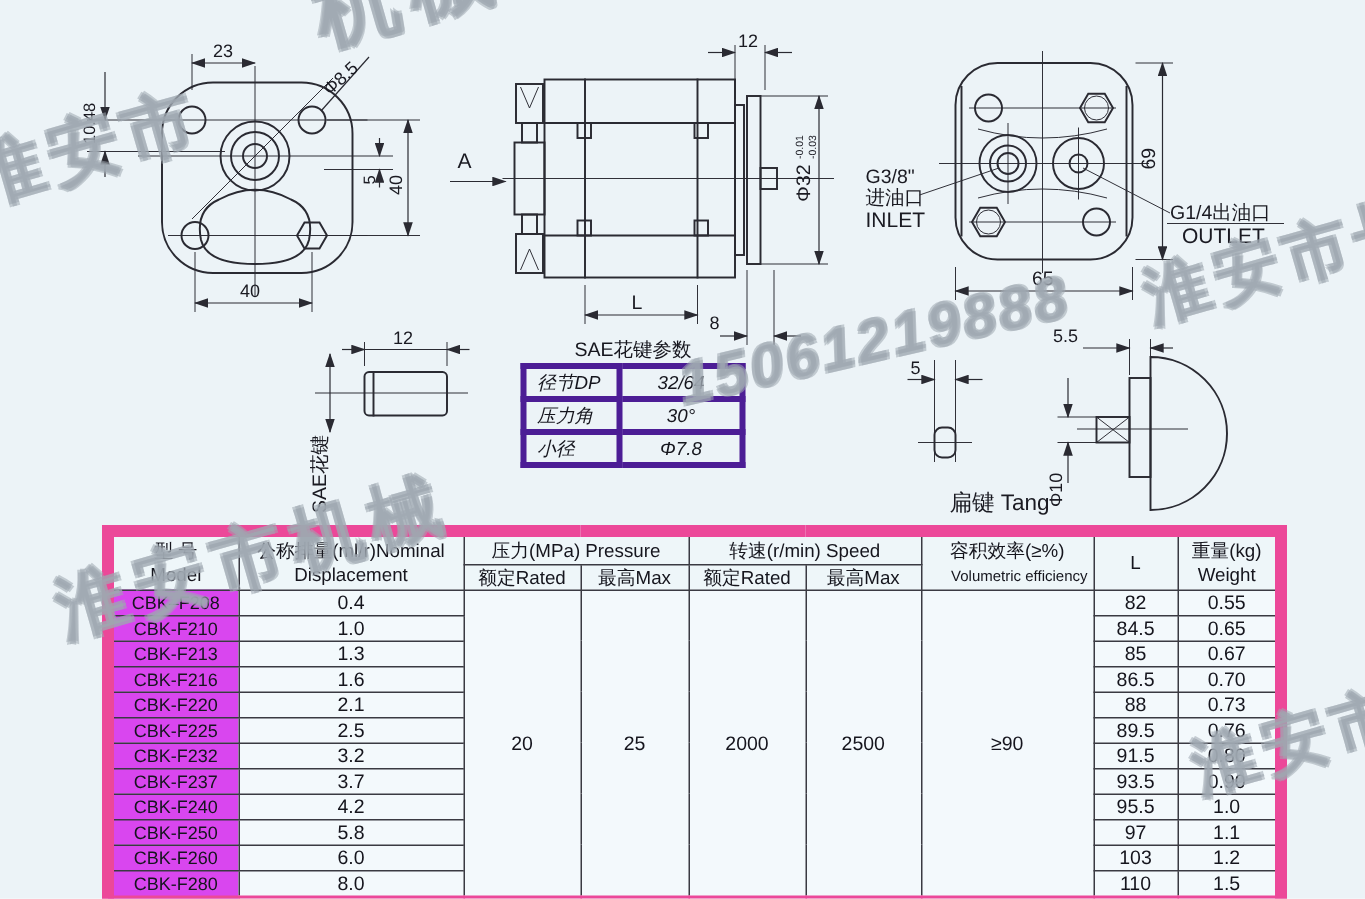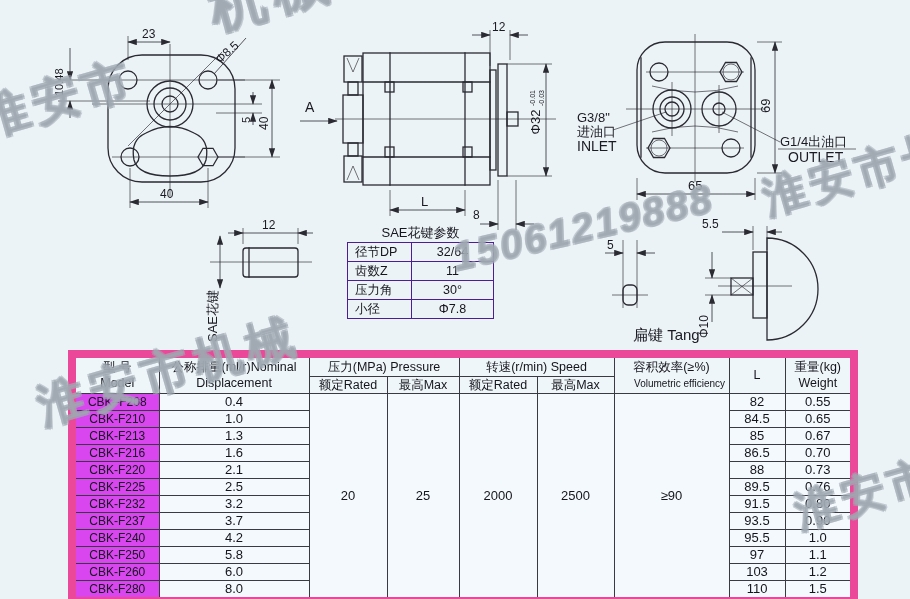--- a/index.html
+++ b/index.html
@@ -14,21 +14,21 @@
   
   svg{position:absolute;left:0;top:0;z-index:1;}
   svg text{font-family:"Liberation Sans",sans-serif;fill:#1a1a22;}
   .ln{stroke:#2a2a32;stroke-width:1.3;fill:none;stroke-linecap:square;}
   .tn{stroke:#2a2a32;stroke-width:0.65;fill:none;}
   .dm{stroke:#2a2a32;stroke-width:0.8;fill:none;}
   
   .sae{position:absolute;left:331px;top:224px;z-index:2;margin-left:16px;}
   .sae-title{text-align:center;font-size:13px;height:18px;line-height:18px;}
   .sae table{border-collapse:collapse;table-layout:fixed;width:146px;}
-  .sae td{border:1px solid #4c1d95;height:18px;font-size:12.5px;padding:0;}
+  .sae td{border:4px solid #4c1d95;height:18px;font-size:12.5px;padding:0;font-style:italic;}
   .sae td:first-child{padding-left:7px;text-align:left;}
   .sae td:last-child{text-align:center;}
   
   .spec{position:absolute;left:68px;top:350px;z-index:2;}
   .spec table{border-collapse:collapse;table-layout:fixed;width:782px;height:240px;
               border:8px solid #ec4899;}
   .spec th,.spec td{border:1px solid #3a3a42;padding:0;text-align:center;}
   .spec th{background:#eef6f9;font-weight:normal;font-size:12.5px;line-height:1.3;}
   .spec thead tr:first-child{height:22px;}
   .spec thead tr:last-child{height:17px;}
@@ -252,24 +252,20 @@
     <div class="sae-title">SAE花键参数</div>
     <table>
       <colgroup>
           <col style="width:64px">
           <col style="width:82px">
         </colgroup>
       <tbody id="sae-tbody">
           <tr>
             <td>径节DP</td>
             <td>32/64</td>
-          </tr>
-          <tr>
-            <td>齿数Z</td>
-            <td>11</td>
           </tr>
           <tr>
             <td>压力角</td>
             <td>30°</td>
           </tr>
           <tr>
             <td>小径</td>
             <td>Φ7.8</td>
           </tr>
         </tbody>

